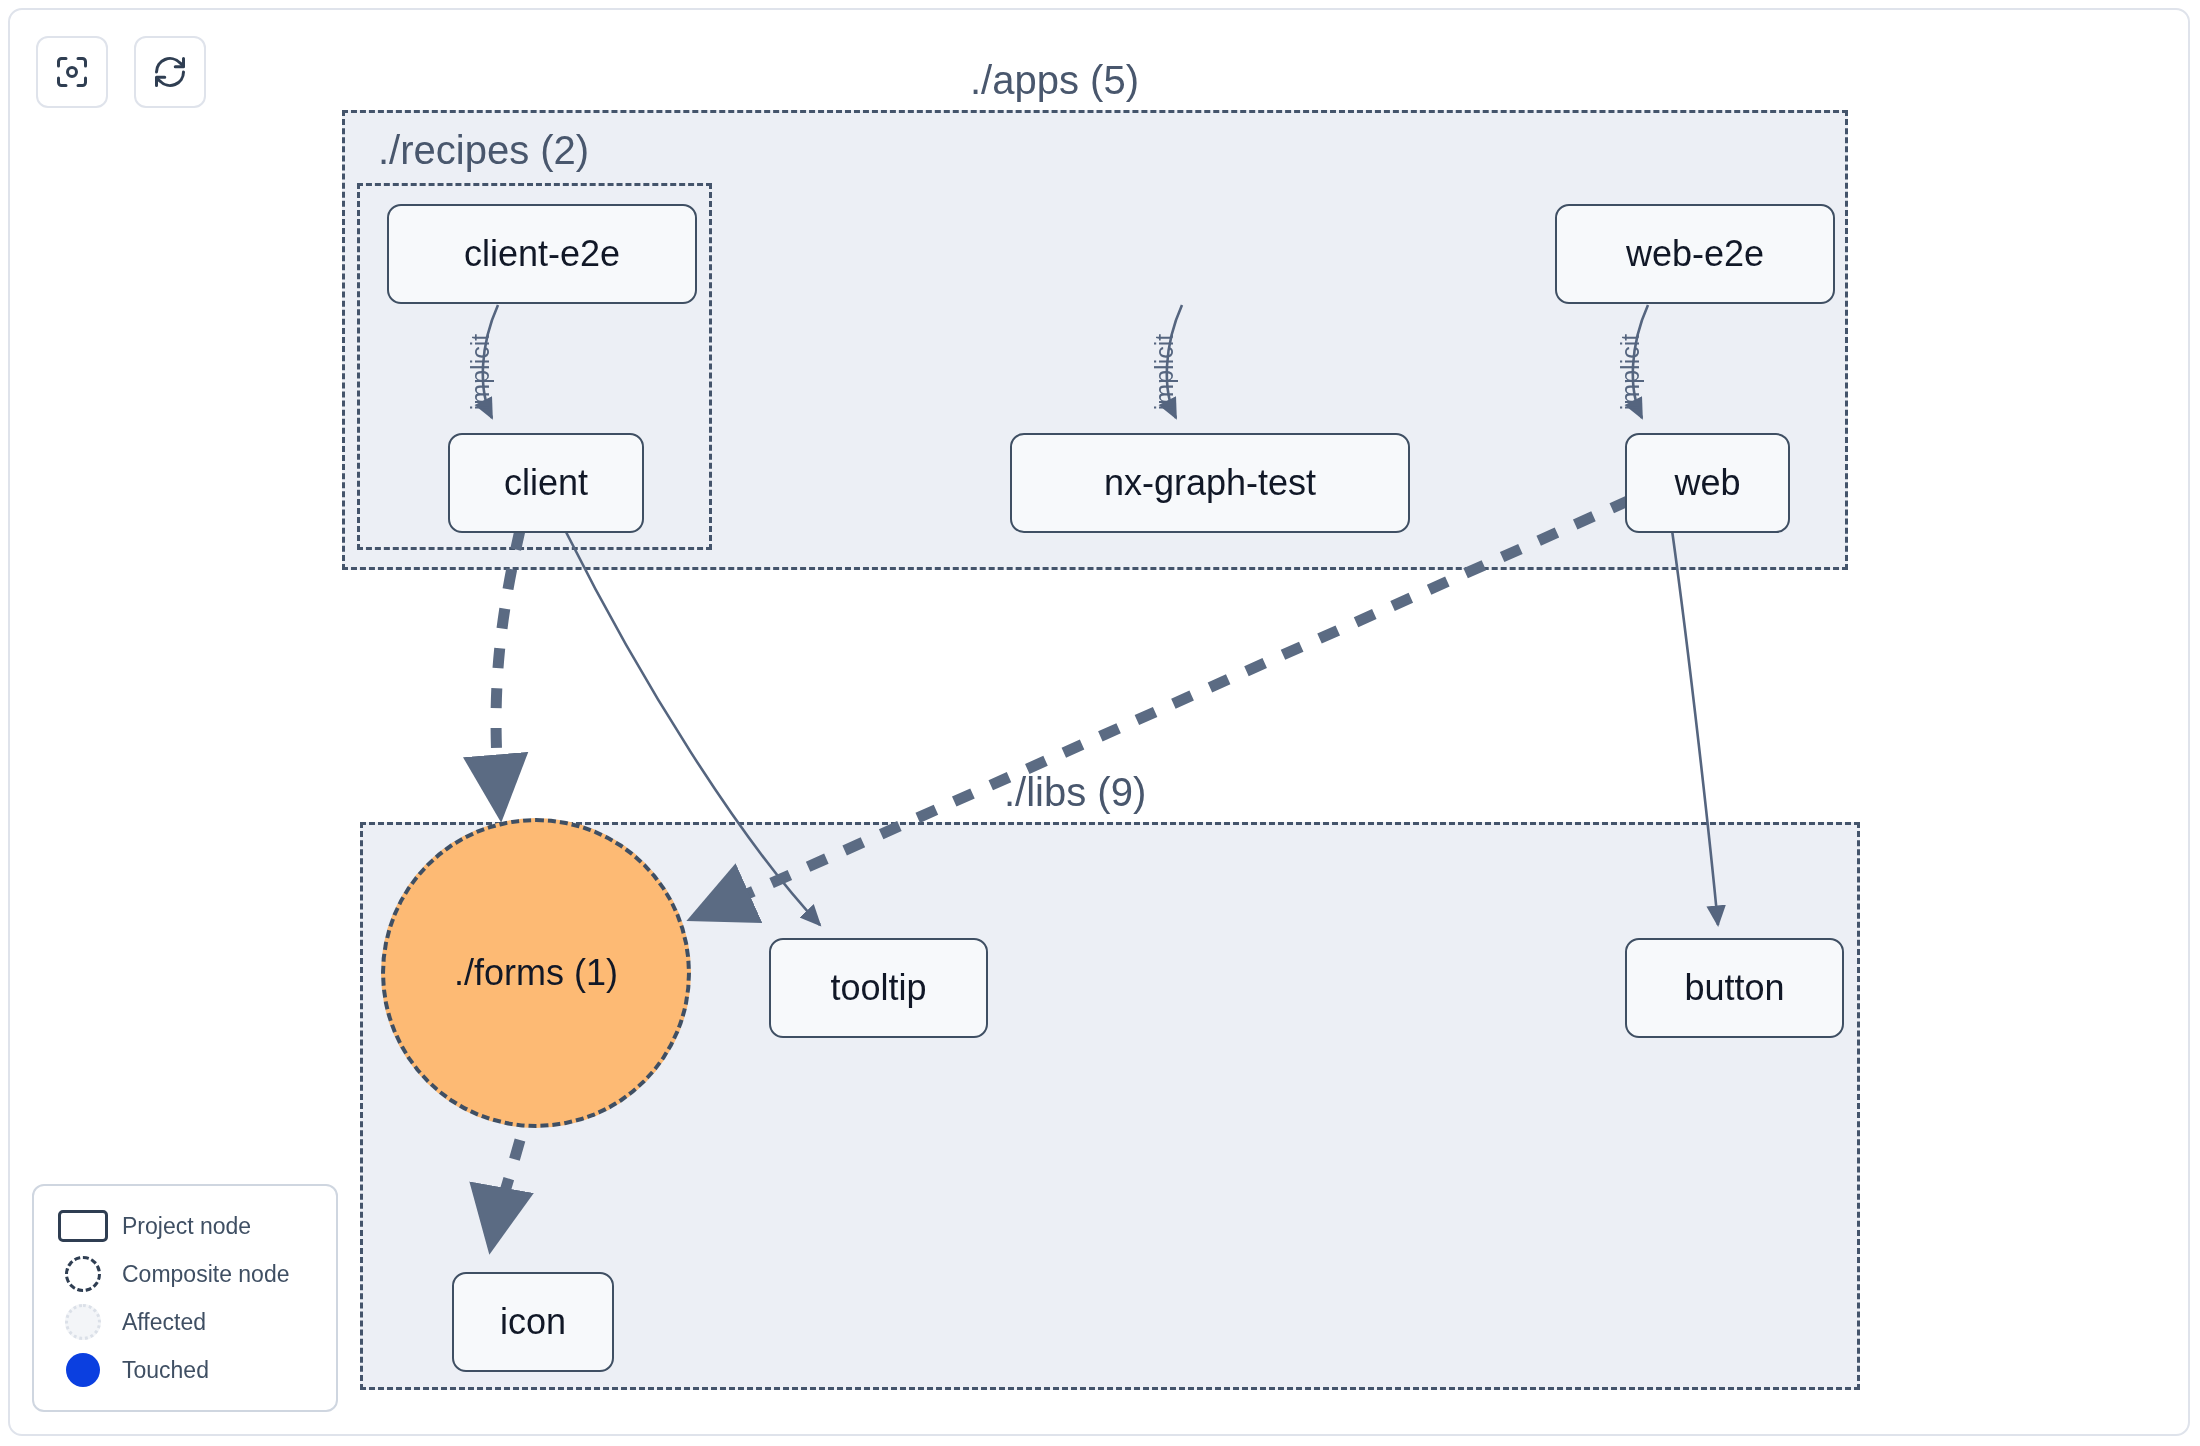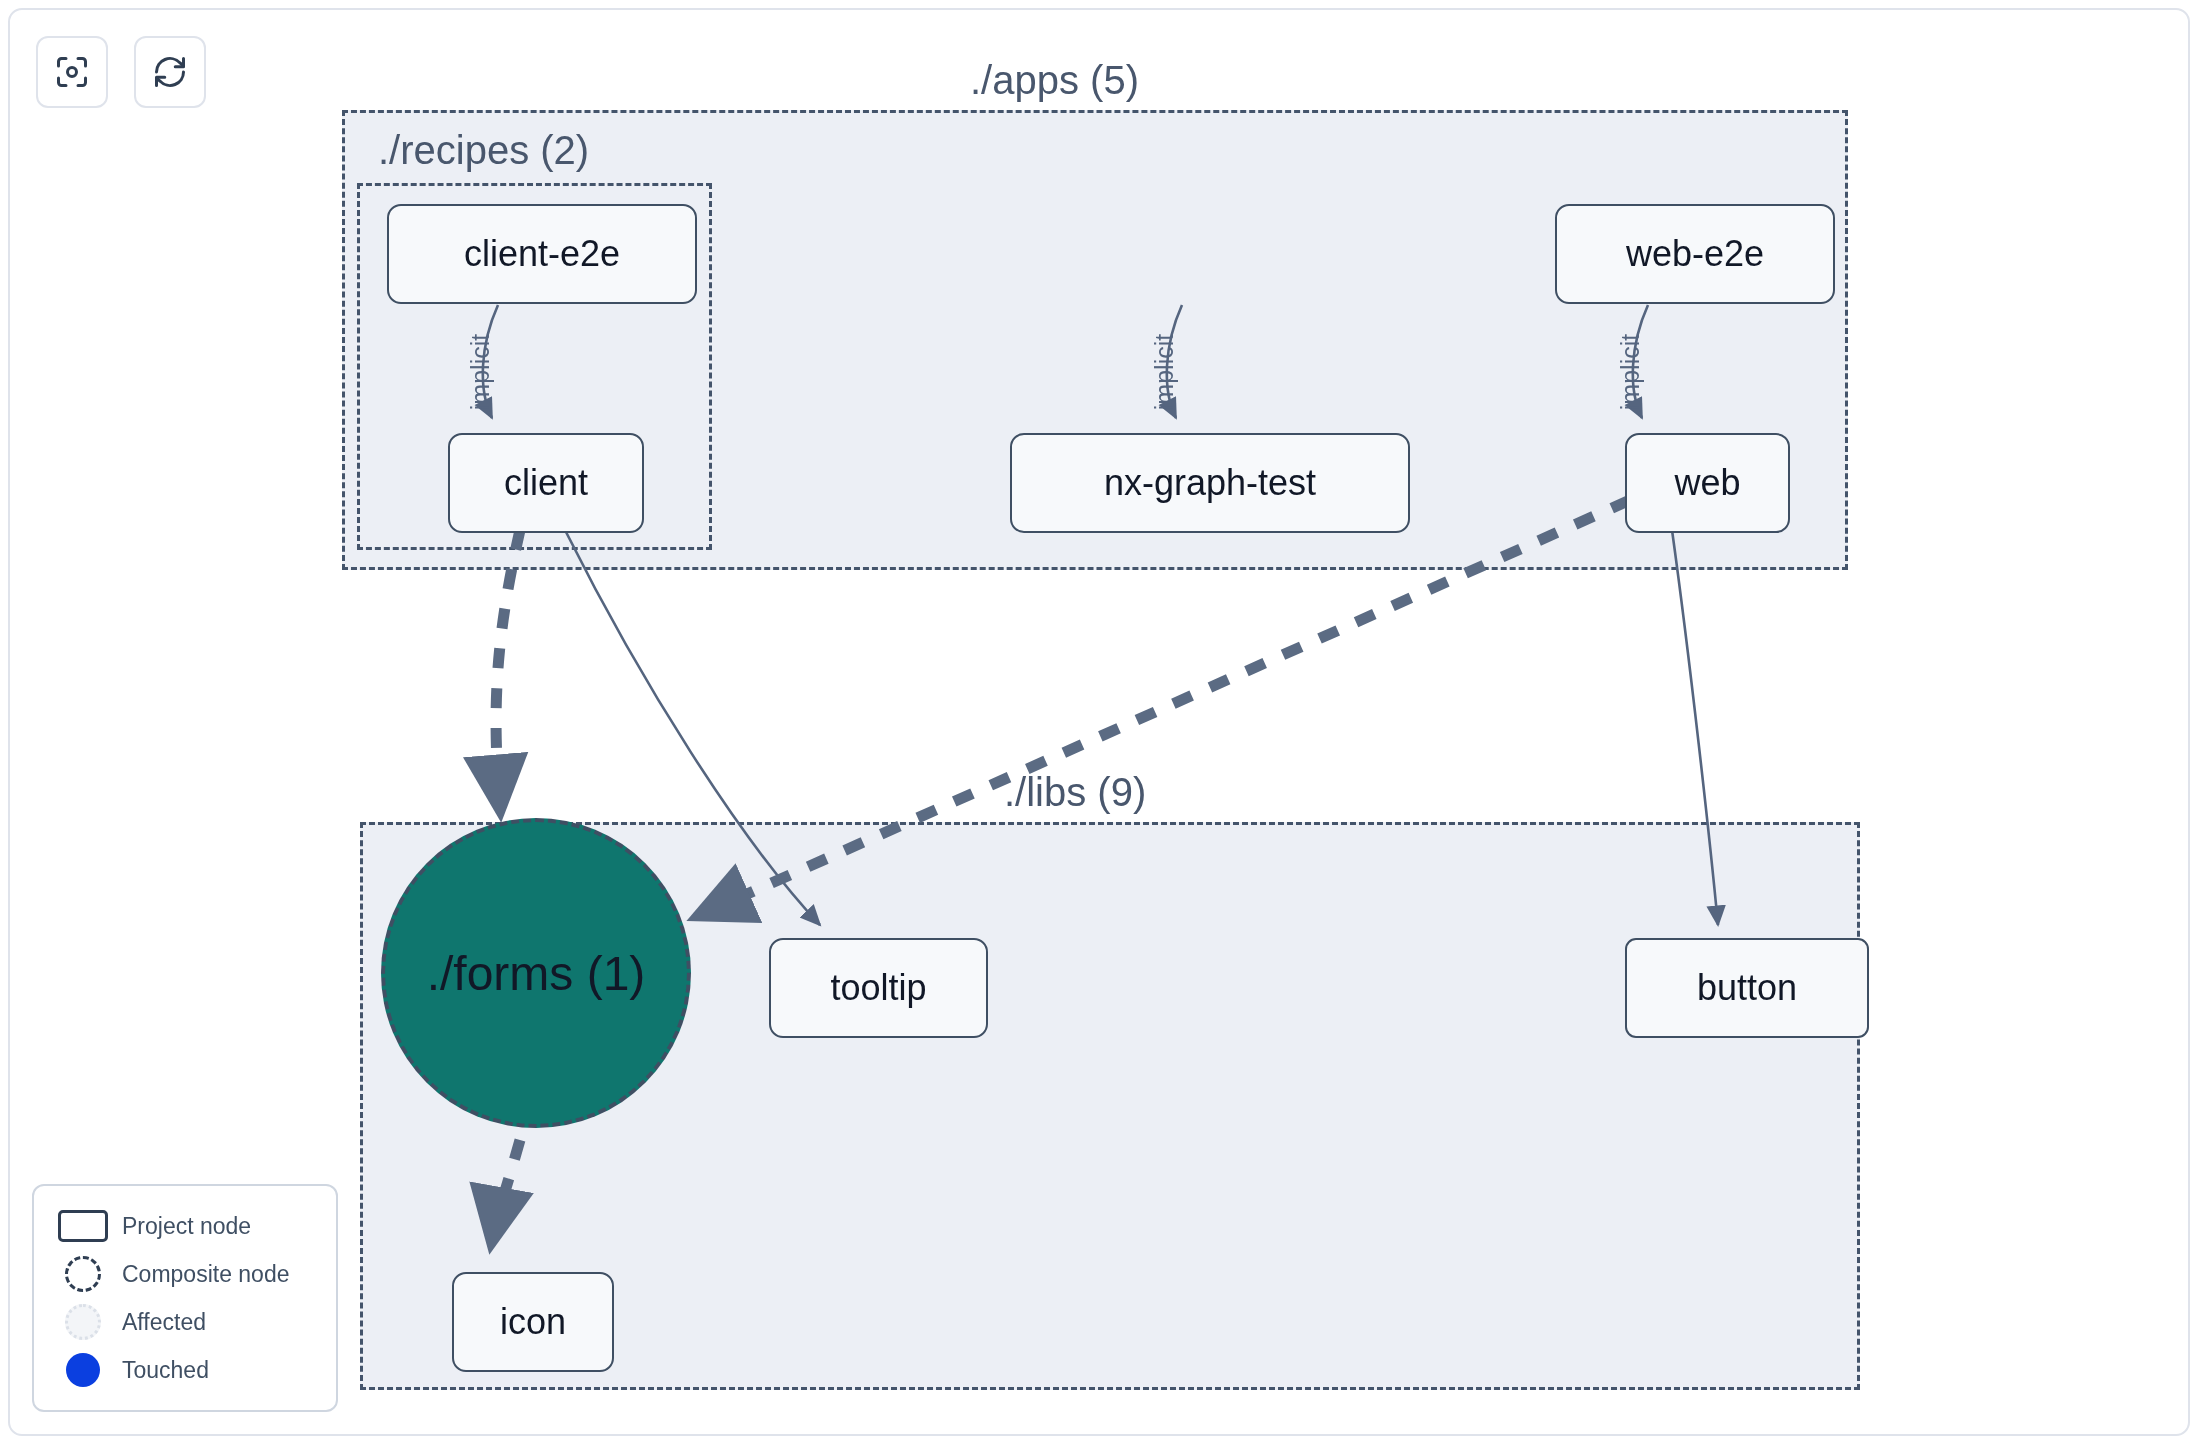--- a/index.html
+++ b/index.html
@@ -96,22 +96,22 @@
     justify-content: center;
     color: #111827;
     font-size: 36px;
     z-index: 25;
     cursor: pointer;
     white-space: nowrap;
   }
   .node.composite {
     border-radius: 50%;
     border: 4px dashed #3f4f63;
-    background: #0f766e;
-    font-size: 48px;
+    background: #fdba74;
+    font-size: 36px;
     text-align: center;
   }
 
   
   .legend {
     position: absolute;
     left: 32px;
     bottom: 34px;
     width: 306px;
     border: 2px solid #cfd6e0;
@@ -245,21 +245,21 @@
     <div class="node" style="left:448px; top:433px; width:196px; height:100px;">client</div>
 
     <div class="node" style="left:1625px; top:433px; width:165px; height:100px;">web</div>
 
     <div class="node" style="left:1010px; top:433px; width:400px; height:100px;">nx-graph-test</div>
 
     <div class="node composite" style="left:381px; top:818px; width:310px; height:310px;">./forms (1)</div>
 
     <div class="node" style="left:769px; top:938px; width:219px; height:100px;">tooltip</div>
 
-    <div class="node" style="left:1625px; top:938px; width:244px; height:100px;border-radius:11px;">button</div>
+    <div class="node" style="left:1625px; top:938px; width:219px; height:100px;">button</div>
 
     <div class="node" style="left:452px; top:1272px; width:162px; height:100px;">icon</div>
   </div>
 
   <div class="legend">
     <div class="legend-row">
       <span class="legend-key">
         <span class="key-rect"></span>
       </span>
       <span class="legend-text">Project node</span>

